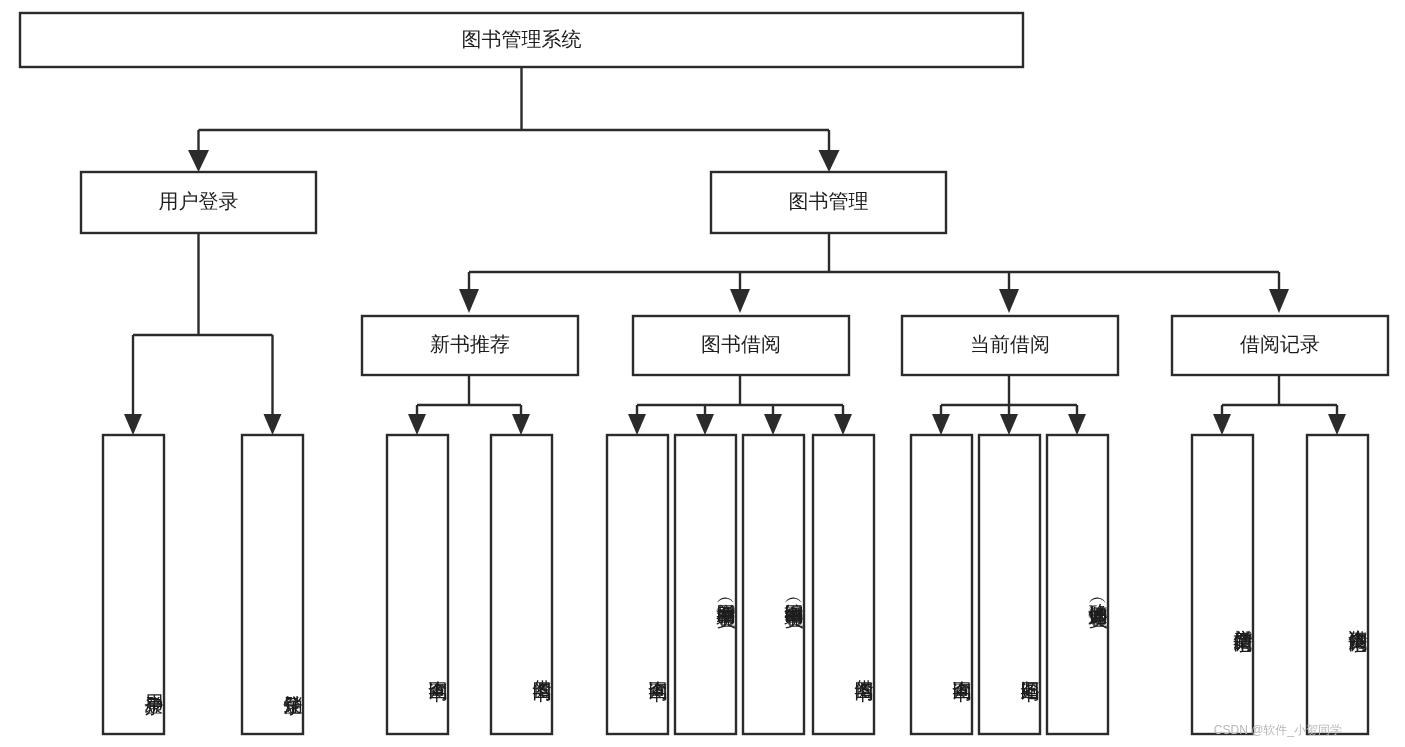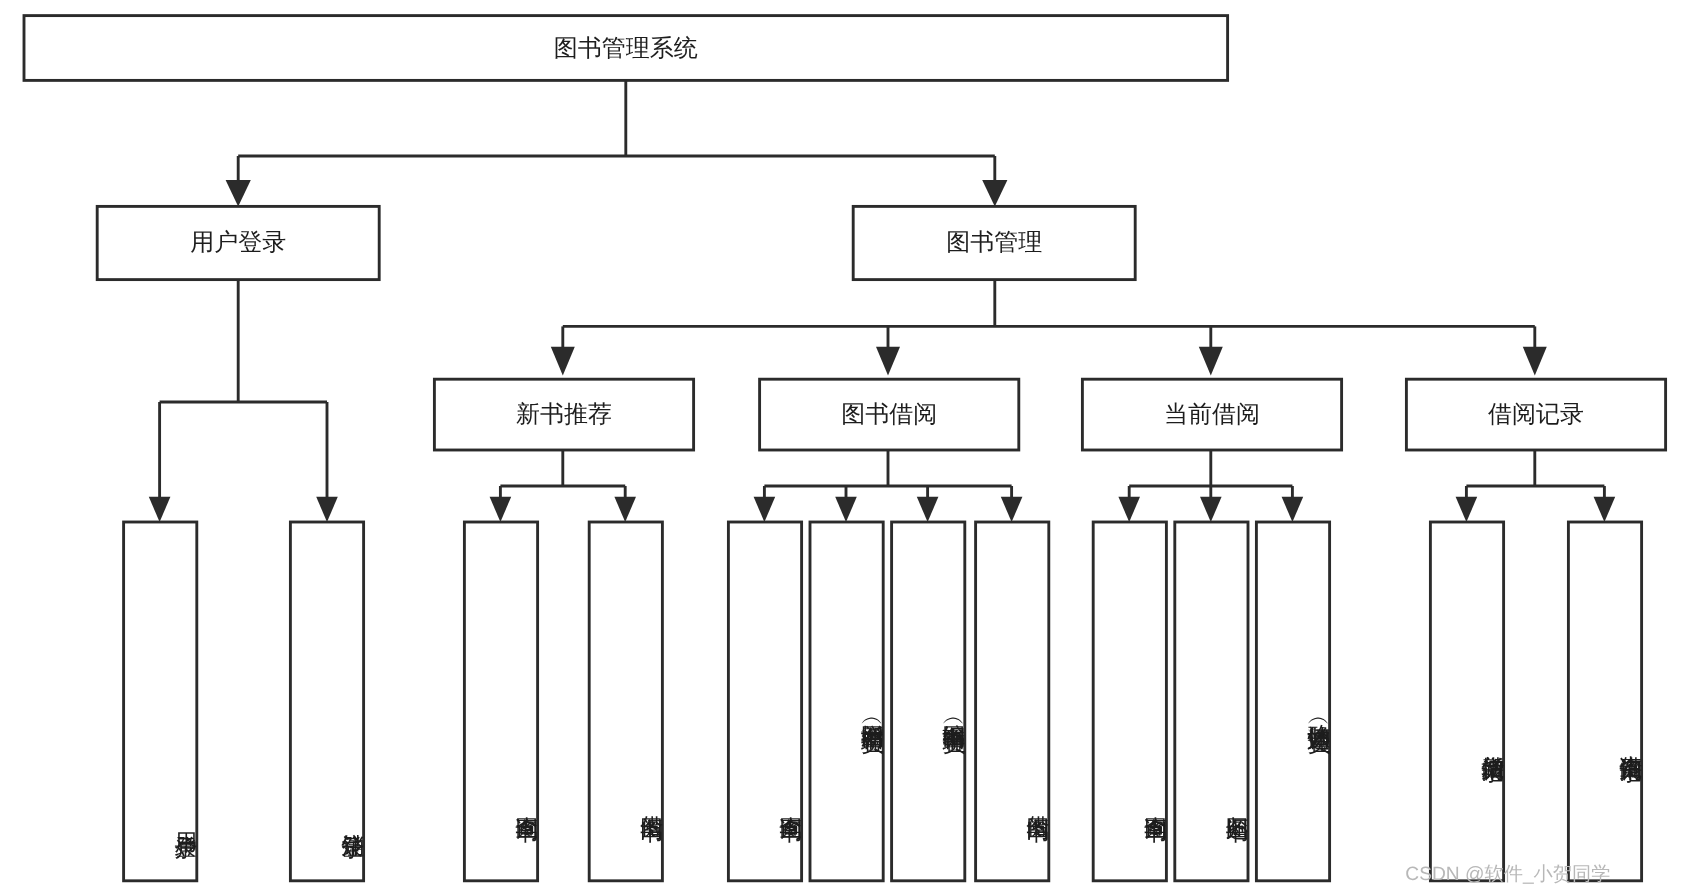--- a/index.html
+++ b/index.html
@@ -63,21 +63,21 @@
     display: flex;
     align-items: flex-start;
     justify-content: center;
     pointer-events: none;
   }
   .watermark {
     position: absolute;
     right: 14px;
     bottom: 8px;
     font-family: "Liberation Sans", "DejaVu Sans", sans-serif;
-    font-size: 16px;
+    font-size: 12px;
     color: #b8b8b8;
     white-space: nowrap;
   }
 </style>
 </head>
 <body>
 
 <div id="diagram-root">
 
   <svg id="flow" viewBox="0 0 1405 747" xmlns="http://www.w3.org/2000/svg">

